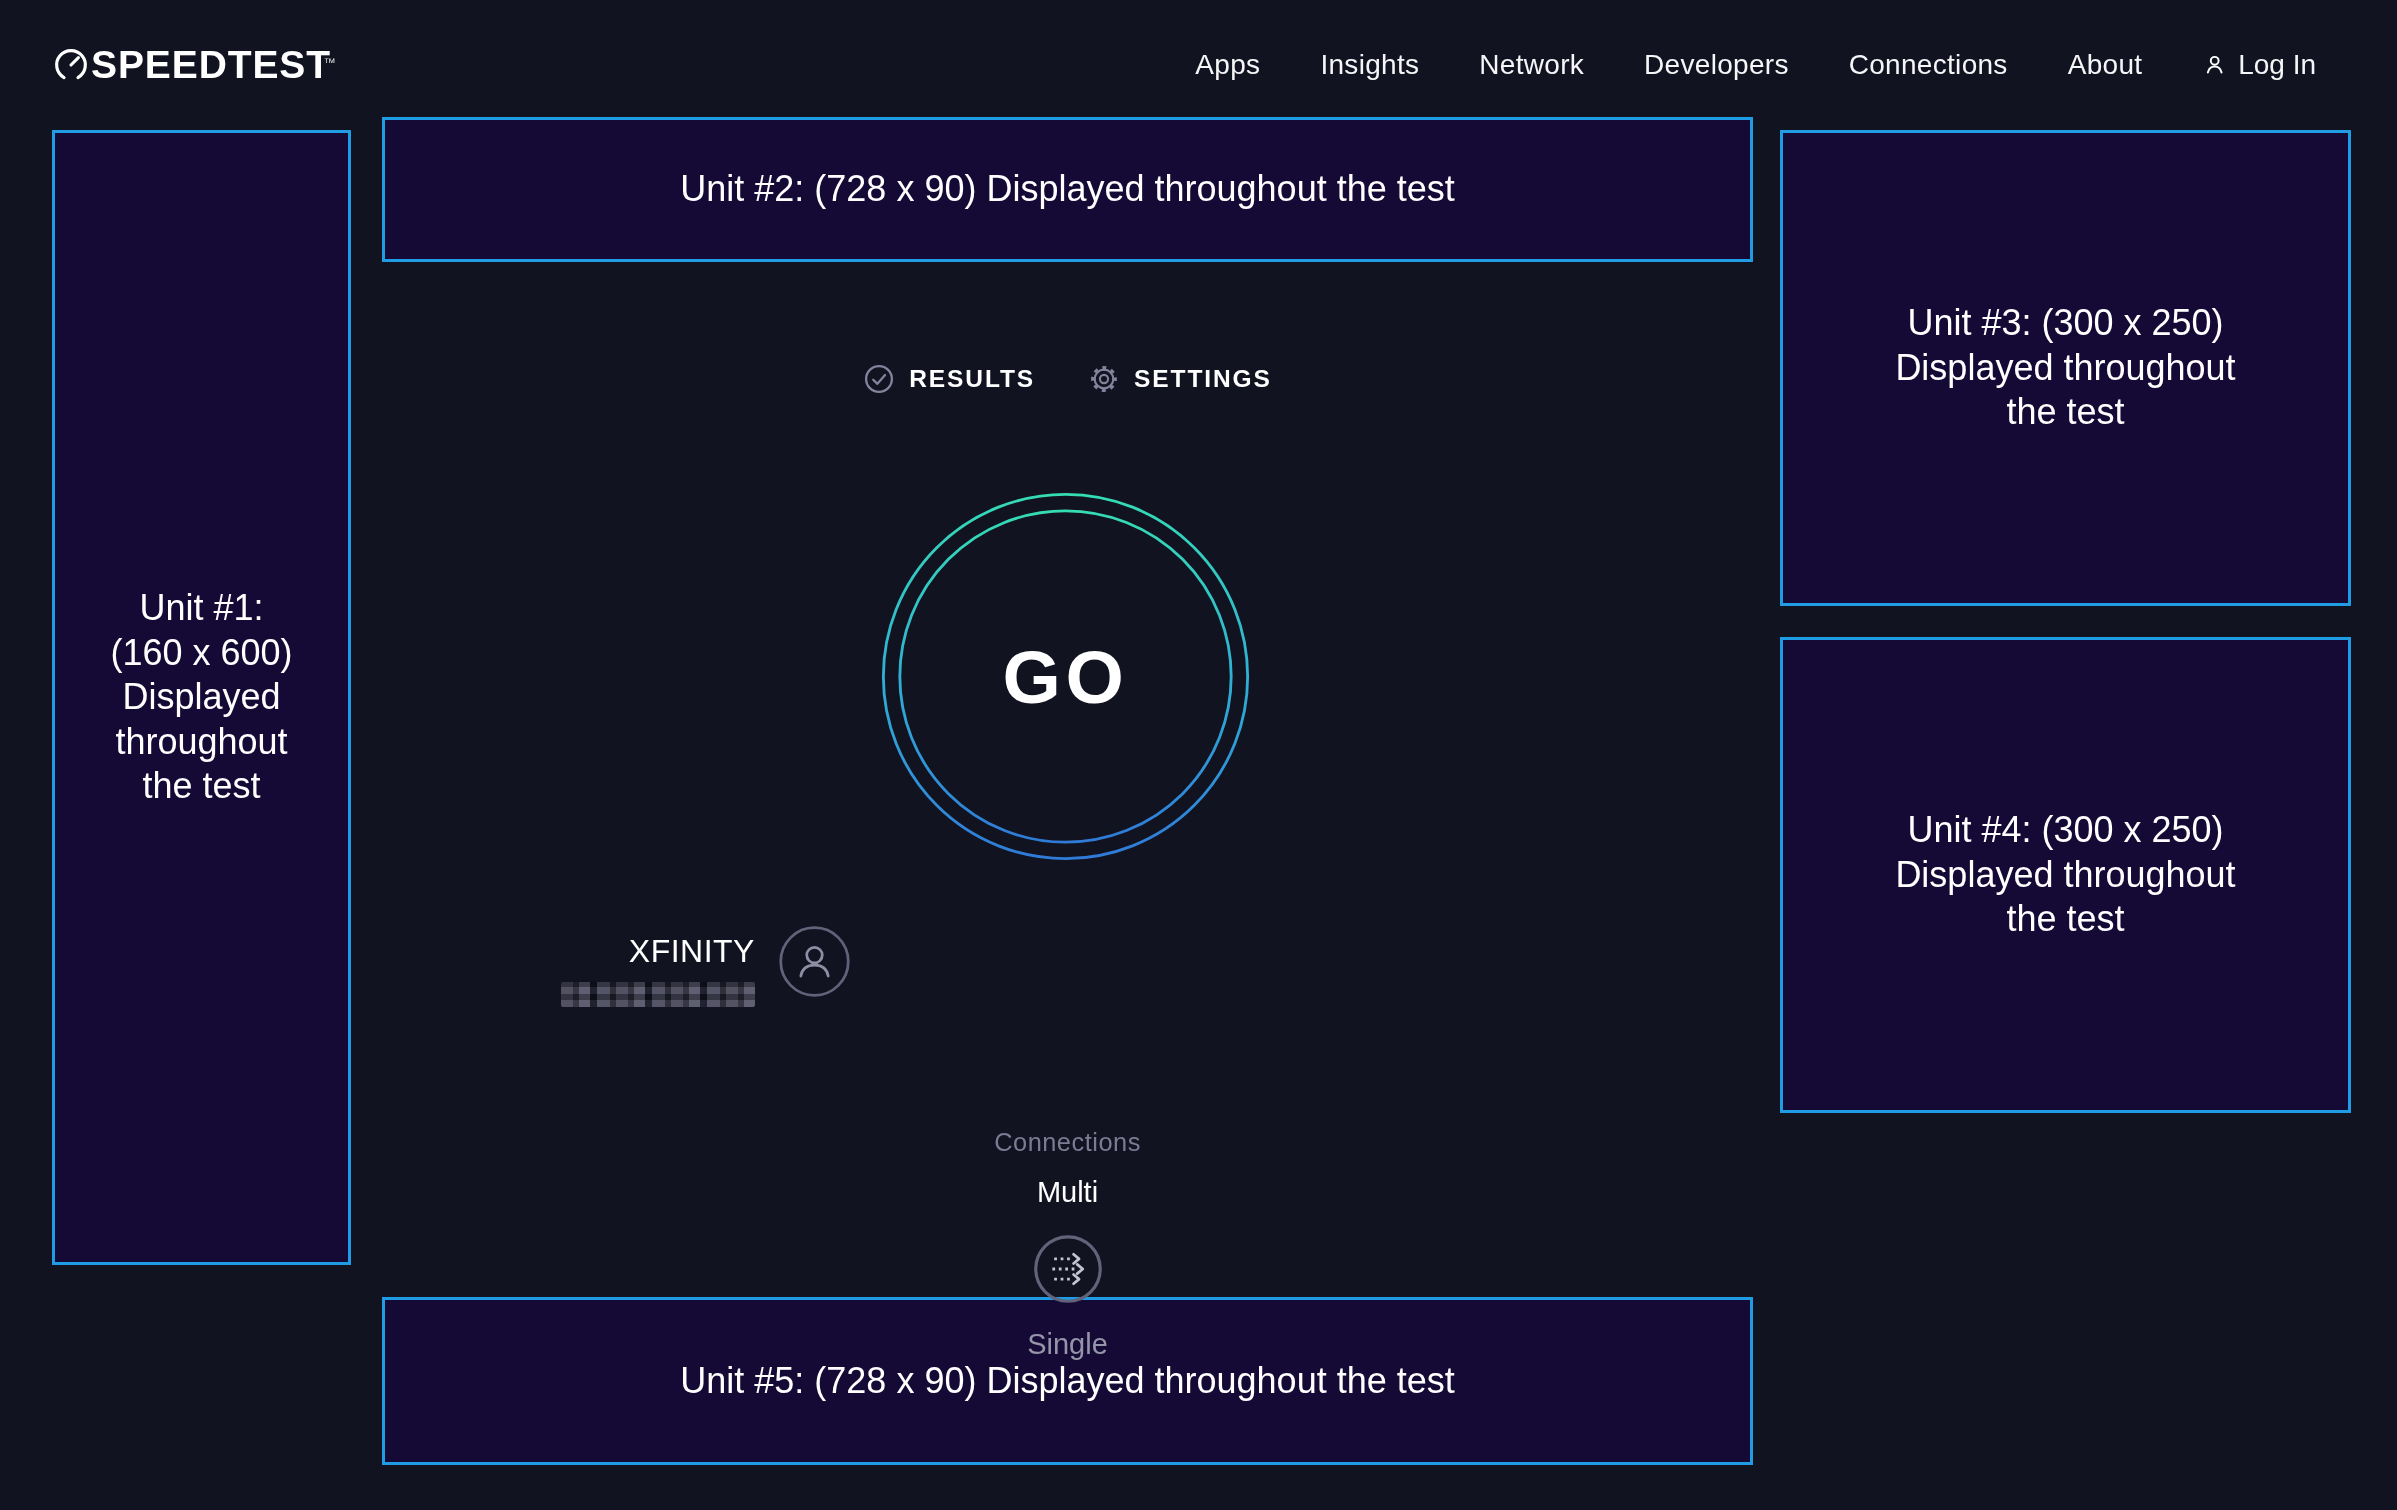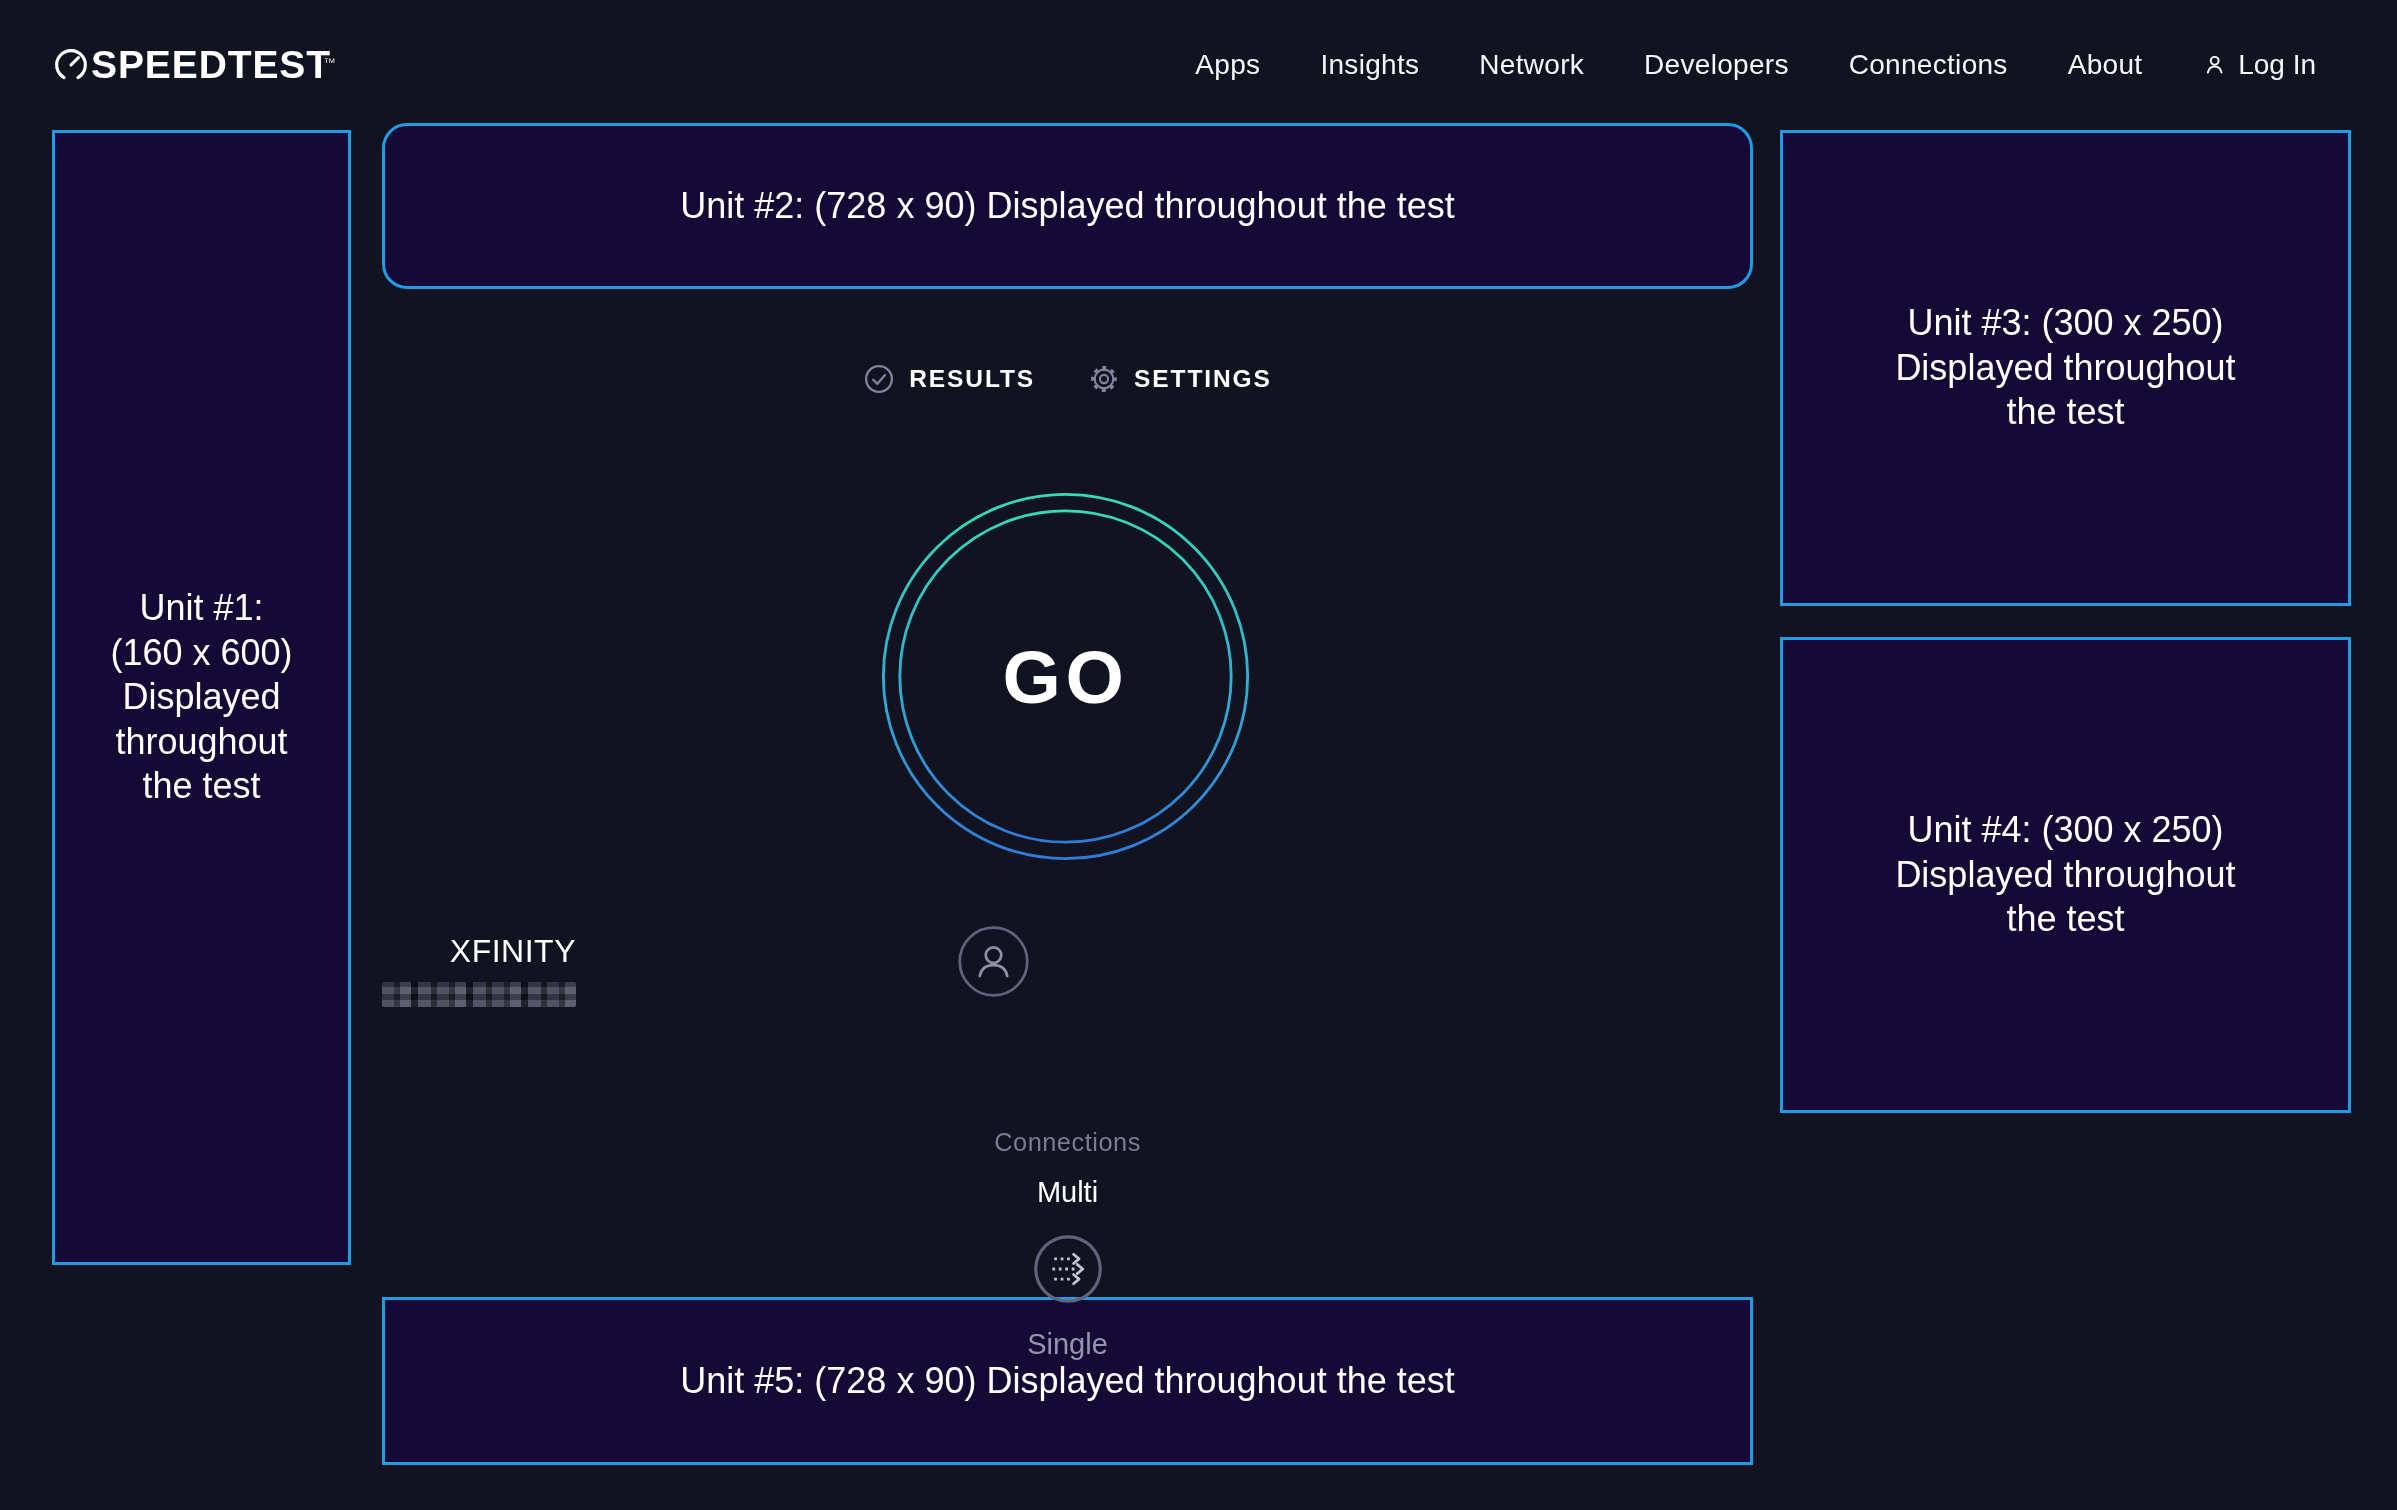--- a/index.html
+++ b/index.html
@@ -25,21 +25,21 @@
   .login{display:flex;align-items:center;gap:10.4px;color:#f6f6f9;font-size:28px;cursor:pointer;}
   
   .ad{
     position:absolute;box-sizing:border-box;
     background:#150a36;border:3.8px solid #1f9ce4;
     display:flex;align-items:center;justify-content:center;
     text-align:center;color:#ffffff;font-size:36px;line-height:1.24;
     white-space:pre-line;
   }
   .ad-1{left:52px;top:130px;width:299px;height:1135px;padding:0 7.5px;}
-  .ad-2{left:382px;top:123px;width:1371px;height:166px;border-radius:25px;}
+  .ad-2{left:382px;top:117px;width:1371px;height:145px;}
   .ad-3{left:1780px;top:130px;width:571px;height:476px;}
   .ad-4{left:1780px;top:637px;width:571px;height:476px;}
   .ad-5{left:382px;top:1297px;width:1371px;height:168px;}
   
   .tabs{
     position:absolute;left:382px;top:341px;width:1371px;
     display:flex;justify-content:center;align-items:center;gap:53px;margin-top:22px;
   }
   .tab{display:flex;align-items:center;gap:14px;cursor:pointer;}
   .tab-label{color:#ffffff;font-size:24.5px;font-weight:700;letter-spacing:1.9px;}
@@ -49,21 +49,21 @@
   }
   .go svg{position:absolute;left:0;top:0;}
   .go-label{
     position:absolute;left:0;top:0;width:369px;height:369px;
     display:flex;align-items:center;justify-content:center;
     color:#ffffff;font-size:75px;font-weight:700;letter-spacing:4.7px;
   }
   
   .hosts{position:absolute;left:382px;top:925px;width:1371px;display:flex;}
   .hosts .half{width:50%;display:flex;box-sizing:border-box;}
-  .half-left{justify-content:space-between;padding-right:38px;gap:22.6px;}
+  .half-left{justify-content:center;padding-right:38px;gap:22.6px;}
   .half-right{justify-content:flex-start;padding-left:38px;gap:22.6px;}
   .isp-block{text-align:right;padding-top:7.5px;}
   .isp-name{color:#ffffff;font-size:32px;font-weight:500;letter-spacing:0.5px;cursor:pointer;}
   .redacted{
     margin-top:12.2px;margin-left:auto;width:194px;height:25.4px;border-radius:1.9px;opacity:.92;
     background-image:
       repeating-linear-gradient(0deg, rgba(255,255,255,.07) 0 6.6px, rgba(0,0,0,.28) 6.6px 13px),
       repeating-linear-gradient(90deg,#4b4b5e 0 12.2px,#2b2b39 12.2px 18px,#5a5a6e 18px 29px,#32324100 29px 36px,#4f4f62 36px 49px,#23232e 49px 55px);
   }
   .server-block{padding-top:5.6px;}

